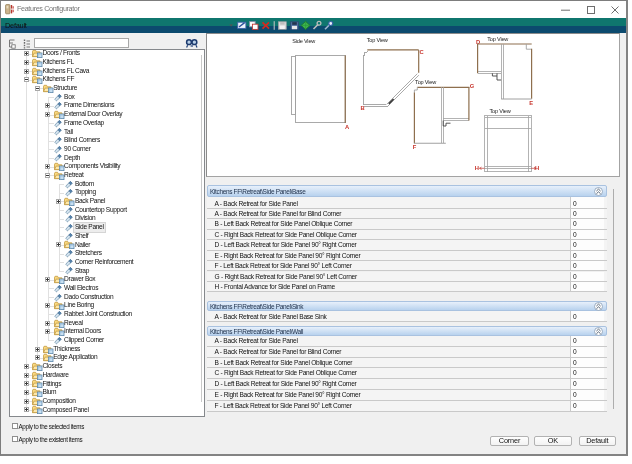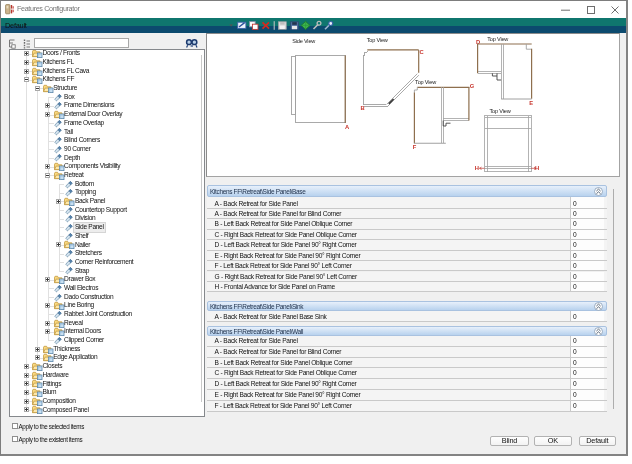--- a/index.html
+++ b/index.html
@@ -585,15 +585,15 @@
     </div>
     <div class="tr" style="left:205.5px;top:399.80px;width:400.0px;height:10.80px;line-height:10.80px">
       <span class="lab">F - Left Back Retreat for Side Panel 90° Left Corner</span>
       <span class="val">0</span>
     </div>
   <b class="ab" style="left:611.6px;top:187.5px;width:1.4px;height:220px;background:#adadad"></b>
   <i class="cb" style="left:10.5px;top:421.5px"></i>
   <span class="cbt" style="left:17.5px;top:421.8px">Apply to the selected items</span>
   <i class="cb" style="left:10.5px;top:435px"></i>
   <span class="cbt" style="left:17.5px;top:435.3px">Apply to the existent items</span>
-  <div class="btn" style="left:489px;top:434.6px;width:39px">Blind</div>
+  <div class="btn" style="left:489px;top:434.6px;width:39px">Corner</div>
   <div class="btn" style="left:533px;top:434.6px;width:37.5px">OK</div>
   <div class="btn" style="left:577.5px;top:434.6px;width:37.5px">Default</div>
 </div>
 </body></html>

